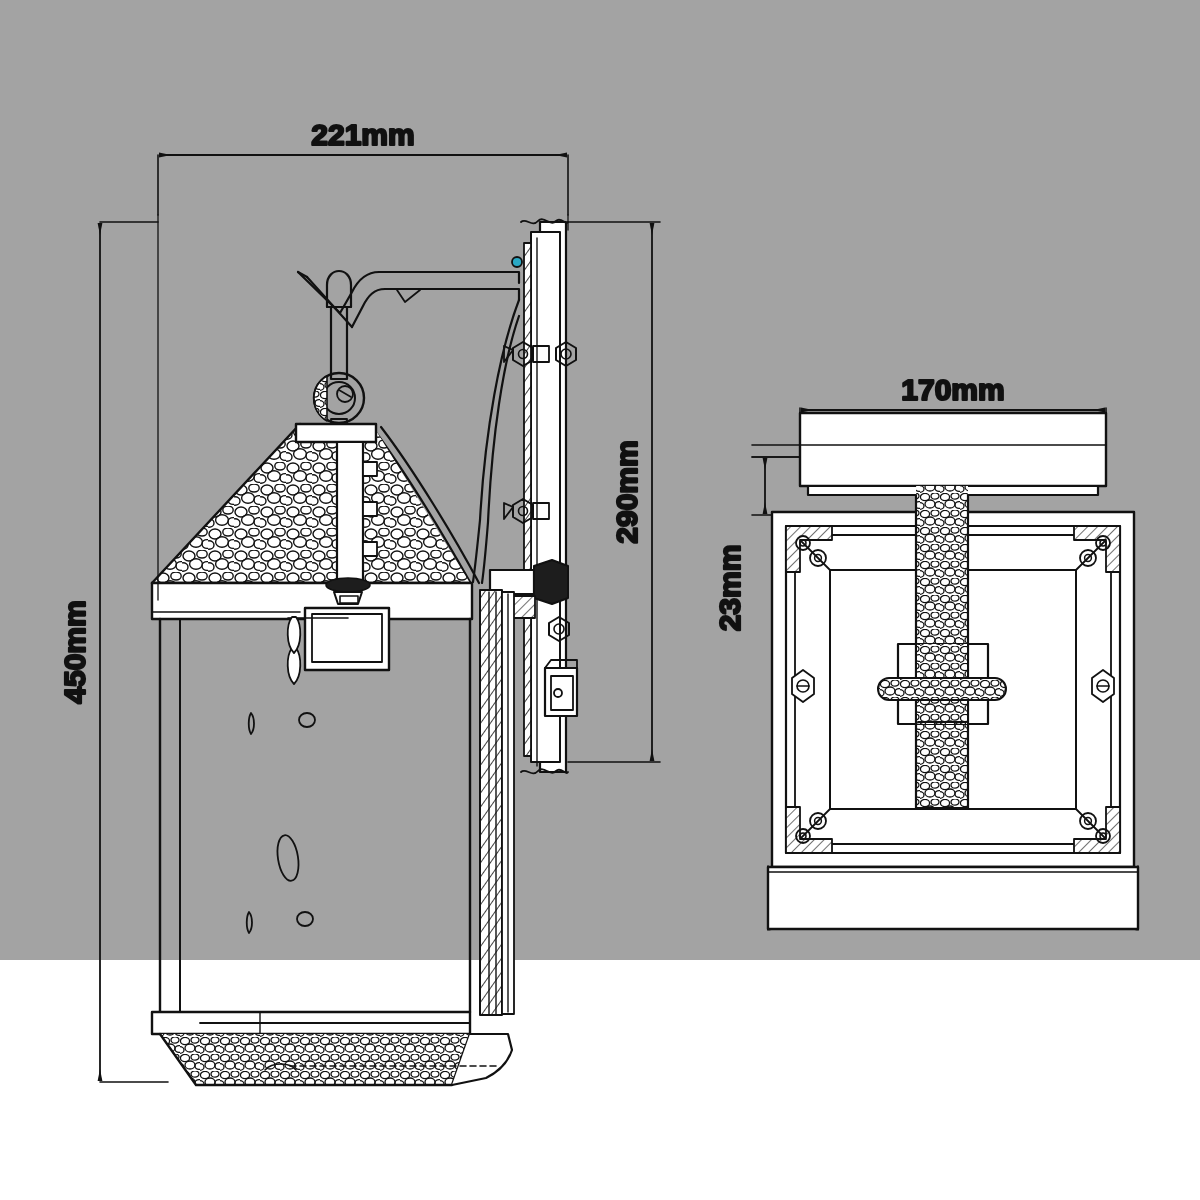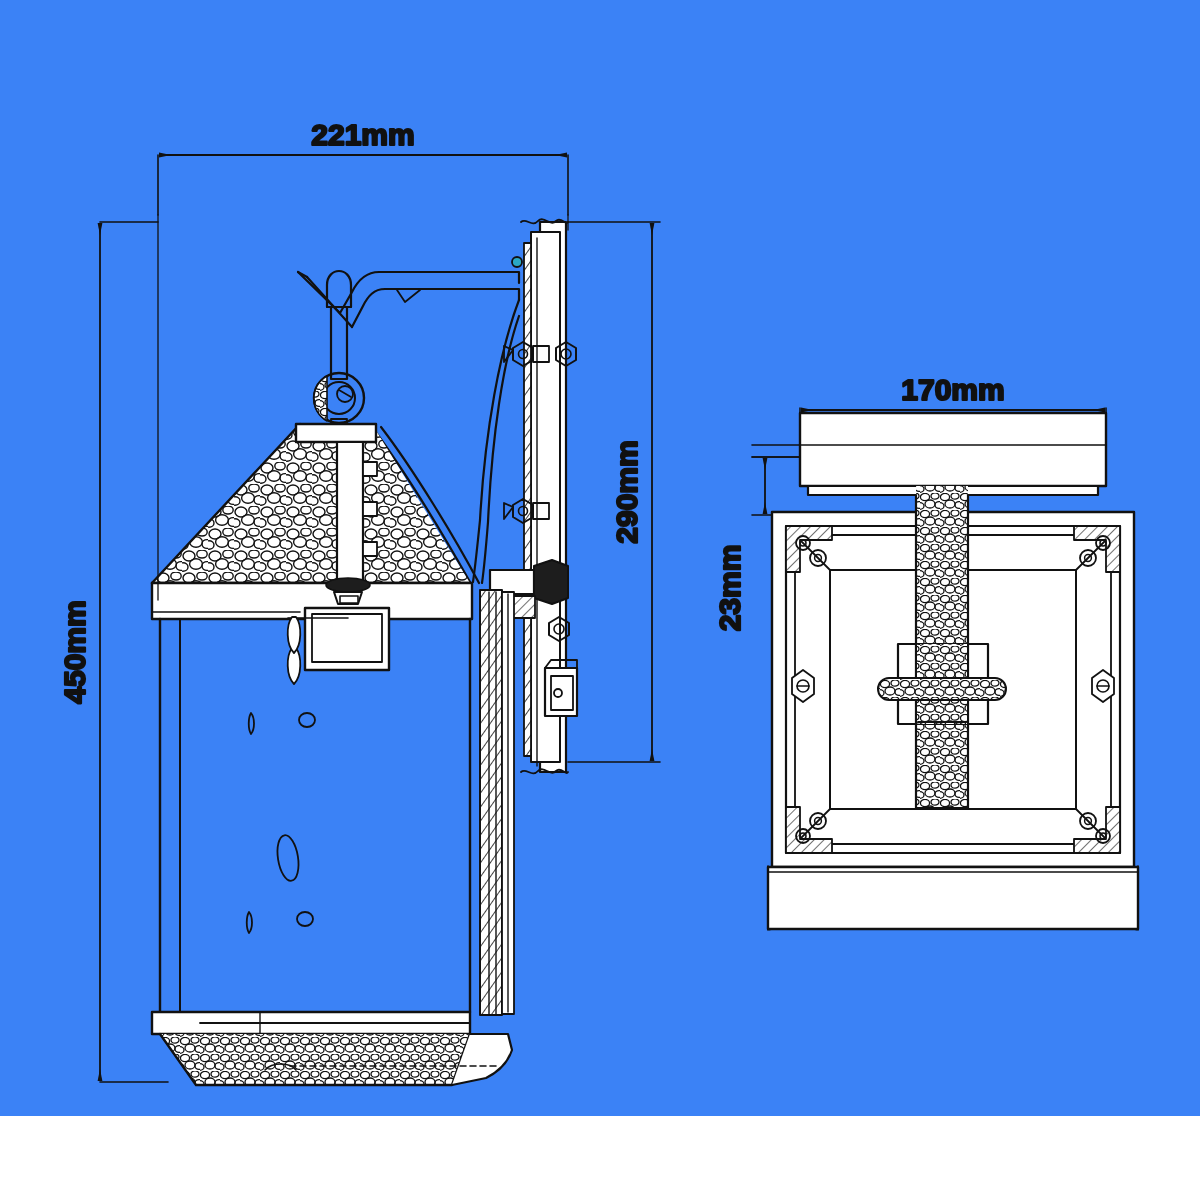--- a/index.html
+++ b/index.html
@@ -1,17 +1,17 @@
 <!DOCTYPE html>
 <html><head>
 <meta charset="utf-8">
 <style>
   html,body{margin:0;padding:0;background:#ffffff;}
   body{width:1200px;height:1200px;font-family:"Liberation Sans",sans-serif;overflow:hidden;}
-  #stage{position:relative;width:1200px;height:1116px;background:#3b82f6;}
+  #stage{position:relative;width:1200px;height:960px;background:#a3a3a3;}
   svg{display:block;}
   .dimtext{font-family:"Liberation Sans",sans-serif;font-size:30px;font-weight:700;fill:#111111;}
   .dimtext-v{font-family:"Liberation Sans",sans-serif;font-size:30px;font-weight:700;fill:#111111;}
 </style>
 </head>
 <body>
 
 <div id="stage">
 
 <svg width="1200" height="1200" viewBox="0 0 1200 1200" xmlns="http://www.w3.org/2000/svg">

